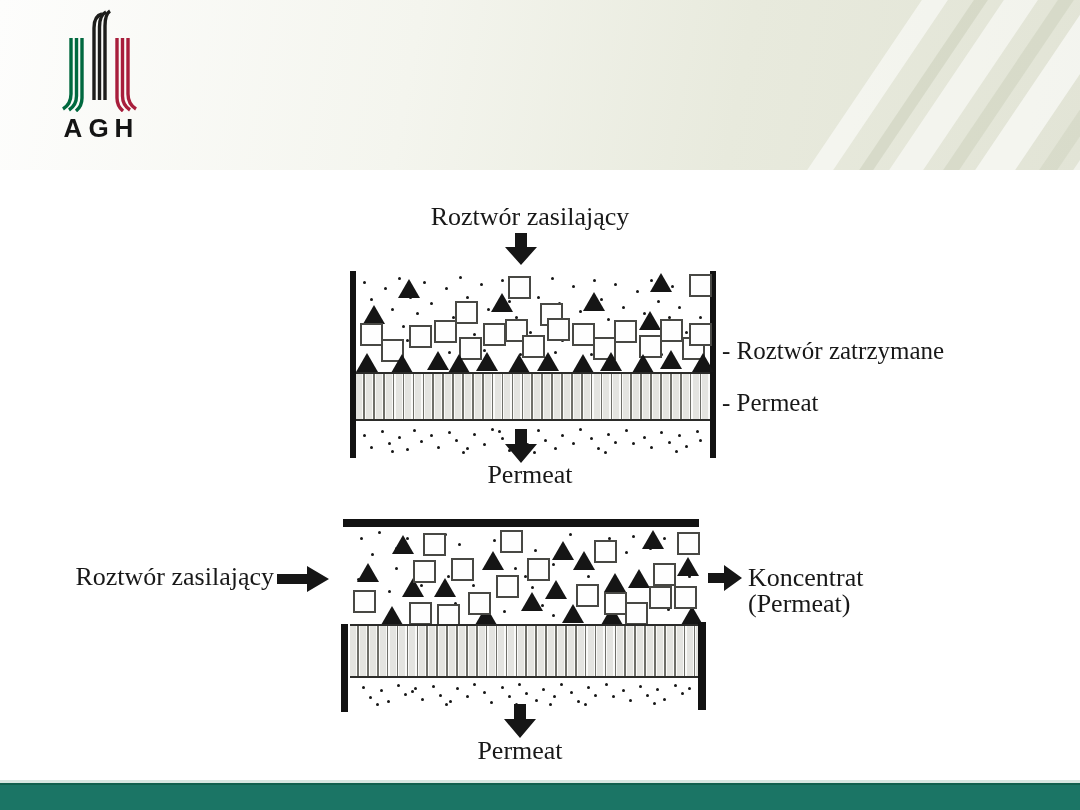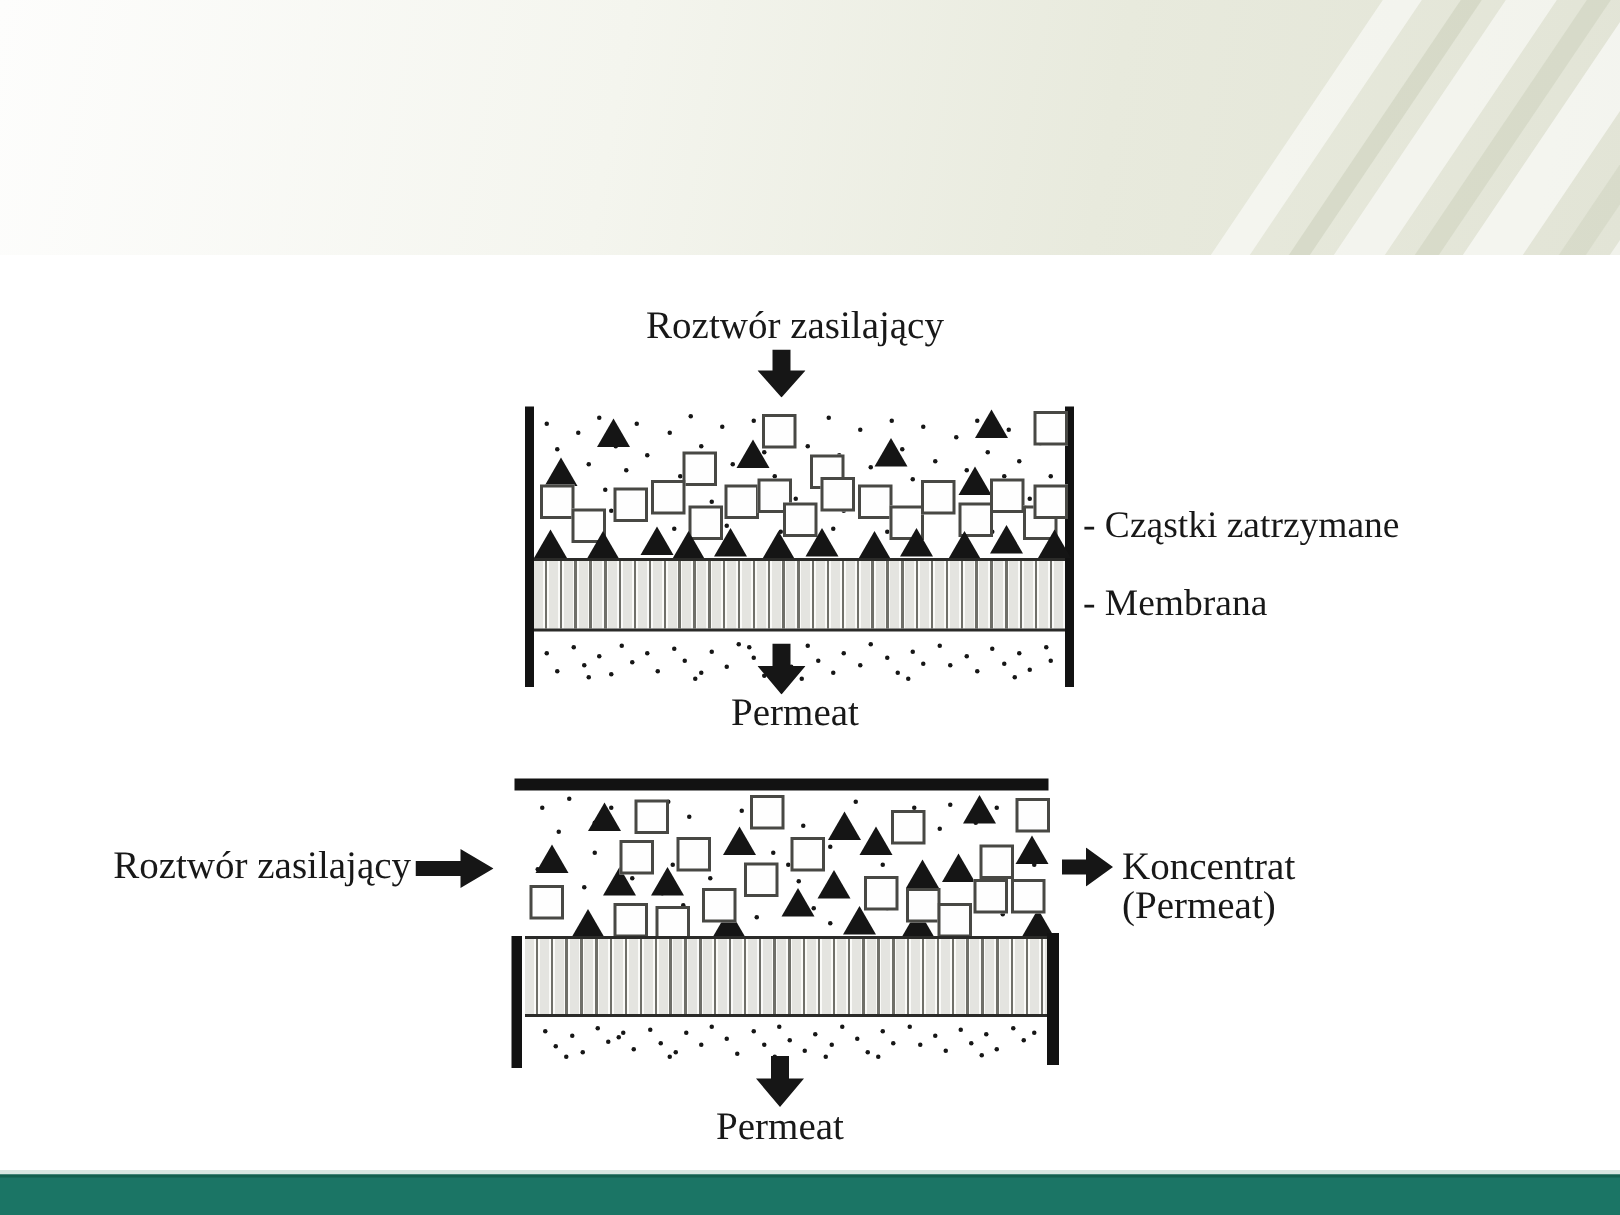--- a/index.html
+++ b/index.html
@@ -53,20 +53,40 @@
   <div class="header">
     <div class="stripe s1"></div>
     <div class="stripe s2"></div>
     <div class="stripe s3"></div>
     <div class="stripe s4"></div>
     <div class="stripe s5"></div>
     <div class="stripe s6"></div>
     <div class="stripe s7"></div>
   </div>
 
+  <div class="logo">
+    <svg width="94" height="104" viewBox="0 0 94 104">
+      <g fill="none" stroke-width="3.4" stroke="#00693f">
+        <path d="M19,30 L19,86 Q19,96 11,101"></path>
+        <path d="M24.5,30 L24.5,88 Q24.5,97 17,102"></path>
+        <path d="M30,30 L30,90 Q30,98 24,103"></path>
+      </g>
+      <g fill="none" stroke-width="3.4" stroke="#1d1d1b">
+        <path d="M50,6 Q42,8 42,20 L42,92"></path>
+        <path d="M54,4 Q47.5,7 47.5,19 L47.5,92"></path>
+        <path d="M58,3 Q53,6 53,18 L53,92"></path>
+      </g>
+      <g fill="none" stroke-width="3.4" stroke="#a81e3c">
+        <path d="M65,30 L65,90 Q65,98 71,103"></path>
+        <path d="M70.5,30 L70.5,88 Q70.5,97 78,102"></path>
+        <path d="M76,30 L76,86 Q76,96 84,101"></path>
+      </g>
+    </svg>
+    <div class="agh">AGH</div>
+  </div>
 
   <div>
     <div class="dlabel center" style="left:350px;top:203px;width:360px;">Roztwór zasilający</div>
 
     <div class="arrow" style="left:505px;top:233px;">
       <svg width="32" height="32" viewBox="0 0 32 32">
           <polygon points="10,0 22,0 22,14 32,14 16,32 0,14 10,14" fill="#161616"></polygon>
         </svg>
     </div>
 
@@ -240,22 +260,22 @@
       </div>
 
     <div class="arrow" style="left:505px;top:429px;z-index:3;">
       <svg width="32" height="34" viewBox="0 0 32 34">
           <polygon points="10,0 22,0 22,15 32,15 16,34 0,15 10,15" fill="#161616"></polygon>
         </svg>
     </div>
 
     <div class="dlabel center" style="left:350px;top:461px;width:360px;">Permeat</div>
 
-    <div class="dlabel" style="left:722px;top:337px;font-size:25px;">- Cząstki zatrzymane</div>
-    <div class="dlabel" style="left:722px;top:389px;font-size:25px;">- Membrana</div>
+    <div class="dlabel" style="left:722px;top:337px;font-size:25px;">- Roztwór zatrzymane</div>
+    <div class="dlabel" style="left:722px;top:389px;font-size:25px;">- Permeat</div>
   </div>
 
   <div>
     <div class="dlabel right" style="left:60px;top:563px;width:214px;">Roztwór zasilający</div>
 
     <div class="arrow" style="left:277px;top:566px;">
       <svg width="52" height="26" viewBox="0 0 52 26">
           <polygon points="0,8 30,8 30,0 52,13 30,26 30,18 0,18" fill="#161616"></polygon>
         </svg>
     </div>

